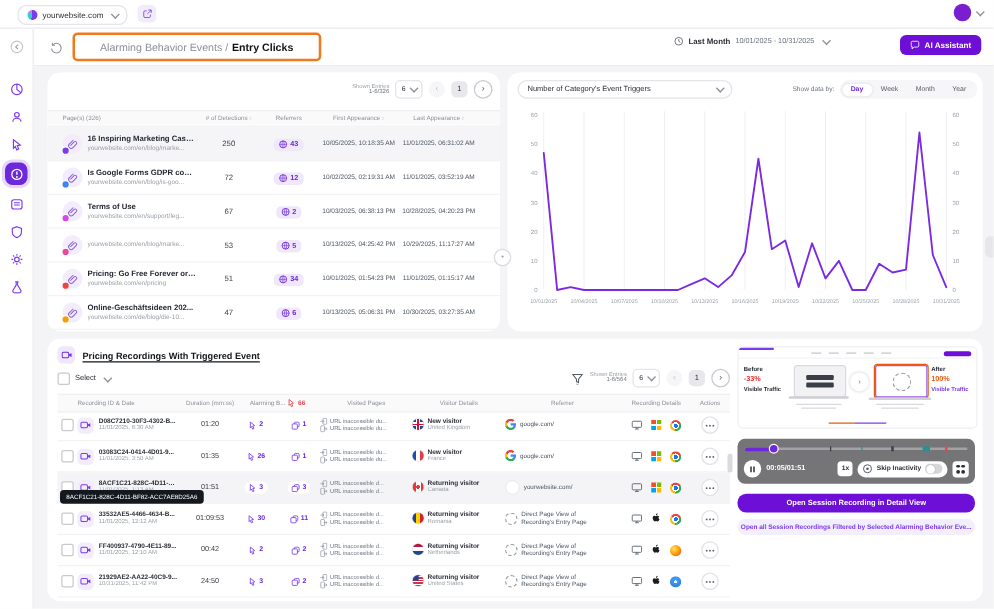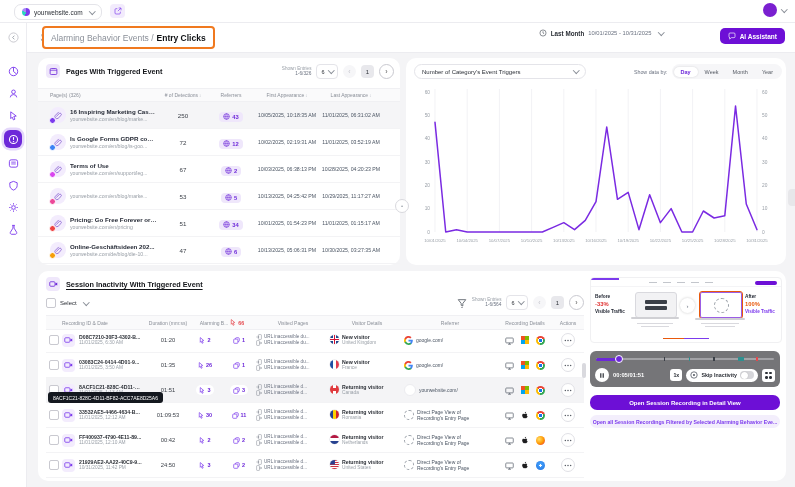--- a/index.html
+++ b/index.html
@@ -14,22 +14,22 @@
  border:1px solid #e4e4e9;border-radius:7px;padding:0 7px;cursor:pointer}
 #site-logo{width:8px;height:8px;border-radius:50%;background:conic-gradient(#7c3aed 0 55%,#2dd4bf 55% 80%,#a78bfa 80%)}
 #site-pill .lbl{font-size:6.5px;color:#2b2f36}
 #share-btn{position:absolute;left:110px;top:4px;width:15px;height:14px;border-radius:4px;background:#f2ebfc;
  display:flex;align-items:center;justify-content:center}
 #avatar{position:absolute;right:18px;top:3px;width:14px;height:14px;border-radius:50%;background:#7a1fd0}
 #avatar-chev{position:absolute;right:9px;top:9px}
 
 #header{position:absolute;left:26px;top:22px;right:0;height:30px;background:#fff;border-bottom:1px solid #ececf0;z-index:5}
 #back-btn{position:absolute;left:12px;top:9px;width:13px;height:13px;border-radius:50%;display:flex;align-items:center;justify-content:center}
-#crumb-box{position:absolute;left:16px;top:4px;height:19px;border:2.5px solid #f0791f;border-radius:4px;
- display:flex;align-items:center;padding:0 7px;gap:3px;background:#fff}
+#crumb-box{position:absolute;left:32px;top:4px;height:19px;border:2.5px solid #f0791f;border-radius:4px;
+ display:flex;align-items:center;padding:0 20px;gap:3px;background:#fff}
 #crumb-box .pre{font-size:8.5px;color:#8a8f98}
 #crumb-box .cur{font-size:8.5px;color:#101215;font-weight:bold}
 #daterange{position:absolute;right:132px;top:7px;display:flex;align-items:center;gap:4px;cursor:pointer}
 #daterange .preset{font-size:6.3px;font-weight:bold;color:#2b2f36}
 #daterange .range{font-size:5.8px;color:#6b7280}
 #ai-btn{position:absolute;right:10px;top:6px;height:16px;background:#6d0fd6;border-radius:5px;color:#fff;
  display:flex;align-items:center;gap:4px;padding:0 8px;font-size:6.5px;font-weight:bold;cursor:pointer}
 
 #sidebar{position:absolute;left:0;top:22px;width:26px;bottom:0;background:#fff;border-right:1px solid #ececf0;z-index:5}
 .sb-ic{position:absolute;left:6px;width:14px;height:14px;display:flex;align-items:center;justify-content:center;
@@ -295,29 +295,20 @@
   <div class="sb-ic" style="top:200px">
     <svg width="11" height="11" viewBox="0 0 12 12">
         <path d="M4.5 1.5h3M5.4 1.5v3L2.6 9a1.5 1.5 0 0 0 1.3 2.2h4.2A1.5 1.5 0 0 0 9.4 9L6.6 4.5v-3" fill="none" stroke="#7c3aed" stroke-width="1"></path>
       </svg>
   </div>
 </div>
 
 <div id="content">
 
   <div class="card" id="pages-card">
-    <div id="pages-head">
-      <span class="panel-head-ic">
-        <svg width="9" height="9" viewBox="0 0 12 12">
-            <rect x="1.5" y="2" width="9" height="8" rx="1.5" fill="none" stroke="#6d28d9" stroke-width="1.1"></rect>
-            <path d="M1.5 4.3h9" stroke="#6d28d9" stroke-width="1"></path>
-          </svg>
-      </span>
-      <span class="t">Pages With Triggered Event</span>
-    </div>
     <div id="pages-ctrls">
       <span class="entries">
         <span class="a">Shown Entries</span>
         <span class="b">1-6/326</span>
       </span>
       <span class="szdrop">
         <span>6</span>
           <span class="chev"></span>
       </span>
       <span class="pgprev">‹</span>
@@ -538,21 +529,21 @@
 
   <div class="card" id="bottom-card">
     <div id="rec-table">
       <div id="rec-head">
         <span class="panel-head-ic">
           <svg width="9" height="8" viewBox="0 0 12 10">
               <rect x="1" y="2" width="7" height="6" rx="1.3" fill="none" stroke="#6d28d9" stroke-width="1.1"></rect>
               <path d="M8 4.5 11 3v4L8 5.5z" fill="#6d28d9"></path>
             </svg>
         </span>
-        <span class="t">Session Inactivity With Triggered Event</span>
+        <span class="t">Pricing Recordings With Triggered Event</span>
       </div>
       <div id="rec-select">
         <span class="cbx"></span>
         <span class="lbl">Select</span>
         <span class="chev"></span>
       </div>
       <div id="rec-ctrls">
         <svg width="10" height="10" viewBox="0 0 12 12">
             <path d="M1.5 2h9L7 6.5v3L5 8.7V6.5z" fill="none" stroke="#565b64" stroke-width="1"></path>
             <path d="M5 11l1 .8 1-.8" fill="none" stroke="#565b64" stroke-width=".8"></path>

